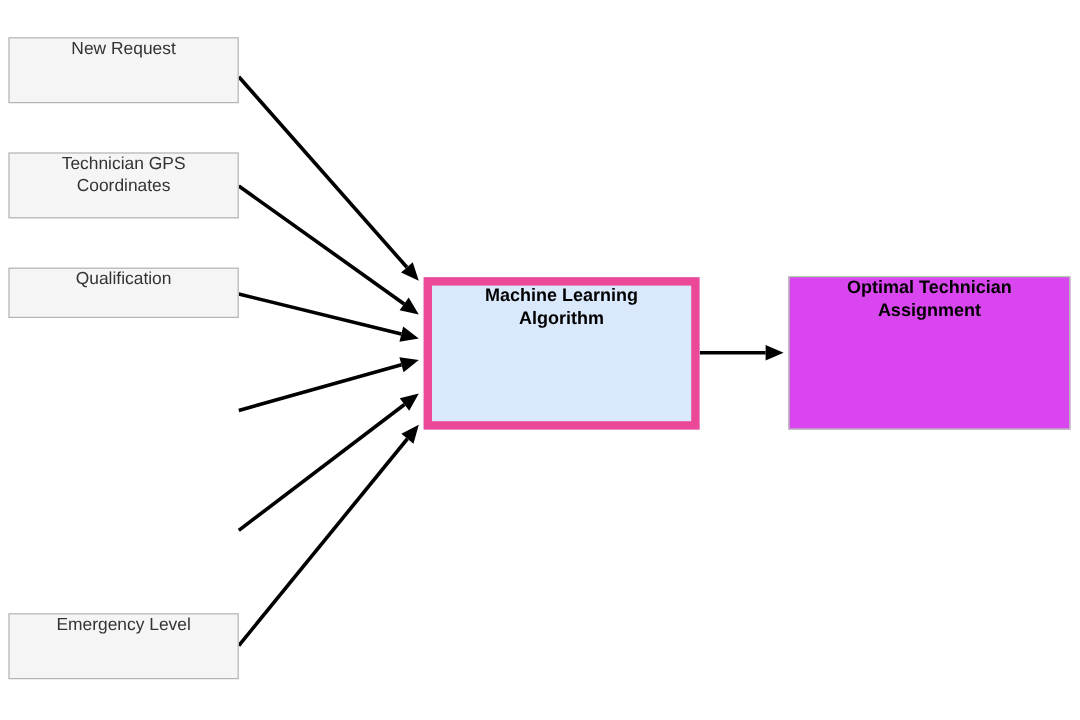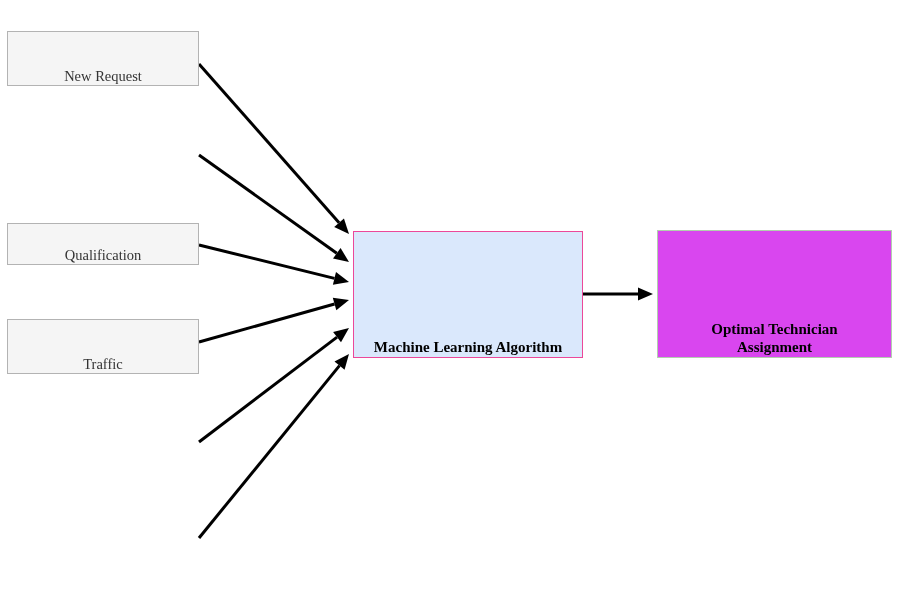--- a/index.html
+++ b/index.html
@@ -25,37 +25,36 @@
     left: 0;
     top: 0;
     width: 900px;
     height: 600px;
     pointer-events: none;
   }
   .node {
     position: absolute;
     box-sizing: border-box;
     display: flex;
-    align-items: flex-end;
+    align-items: flex-start;
     justify-content: center;
     text-align: center;
     line-height: 1.25;
-    font-family: Liberation Serif, serif;
   }
   .input-node {
     background: #f5f5f5;
     border: 1px solid #b3b3b3;
     color: #333333;
     font-size: 14.5px;
     font-weight: 400;
     padding: 0 8px;
   }
   .process-node {
     background: #dae8fc;
-    border: 1px solid #ec4899;
+    border: 7px solid #ec4899;
     color: #000000;
     font-size: 15px;
     font-weight: bold;
     padding: 0 10px;
   }
   .output-node {
     background: #d946ef;
     border: 1px solid #b2cfae;
     color: #000000;
     font-size: 15px;
@@ -100,30 +99,34 @@
       <g>
         <line x1="583" y1="294" x2="638" y2="294" stroke="#000000" stroke-width="3" stroke-linecap="butt"></line>
         <polygon points="653,294 638,300.5 638,287.5" fill="#000000"></polygon>
       </g>
     </svg>
 
   <div class="node input-node" style="left:7px; top:31px; width:192px; height:55px;">
     <span class="node-label">New Request</span>
   </div>
 
+  <div class="node input-node" style="left:7px; top:127px; width:192px; height:55px;">
+    <span class="node-label">Technician GPS
+Coordinates</span>
+  </div>
 
   <div class="node input-node" style="left:7px; top:223px; width:192px; height:42px;">
     <span class="node-label">Qualification</span>
   </div>
 
-  <div class="node input-node" style="left:7px; top:319px; width:192px; height:55px;">
-    <span class="node-label">Traffic</span>
-  </div>
 
 
+  <div class="node input-node" style="left:7px; top:511px; width:192px; height:55px;">
+    <span class="node-label">Emergency Level</span>
+  </div>
 
   <div class="node process-node" style="left:353px; top:231px; width:230px; height:127px;">
     <span class="node-label">Machine Learning Algorithm</span>
   </div>
 
   <div class="node output-node" style="left:657px; top:230px; width:235px; height:128px;">
     <span class="node-label">Optimal Technician
 Assignment</span>
   </div>
 

